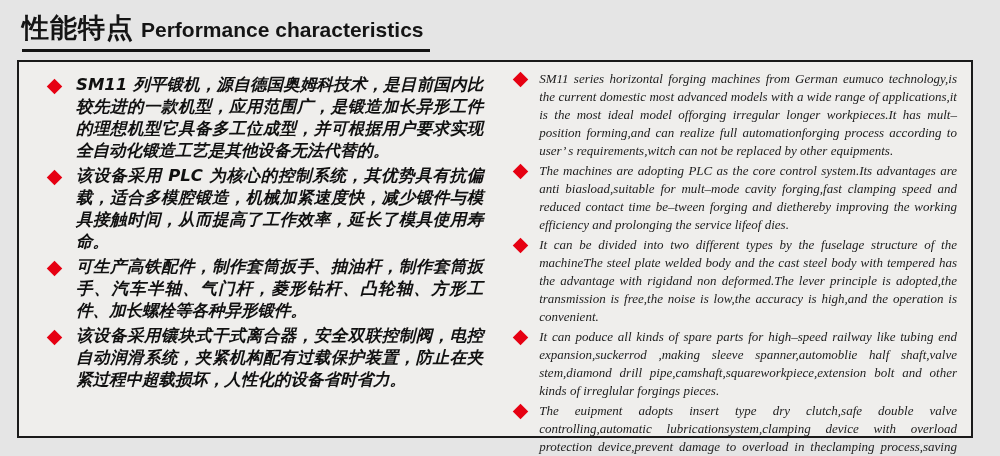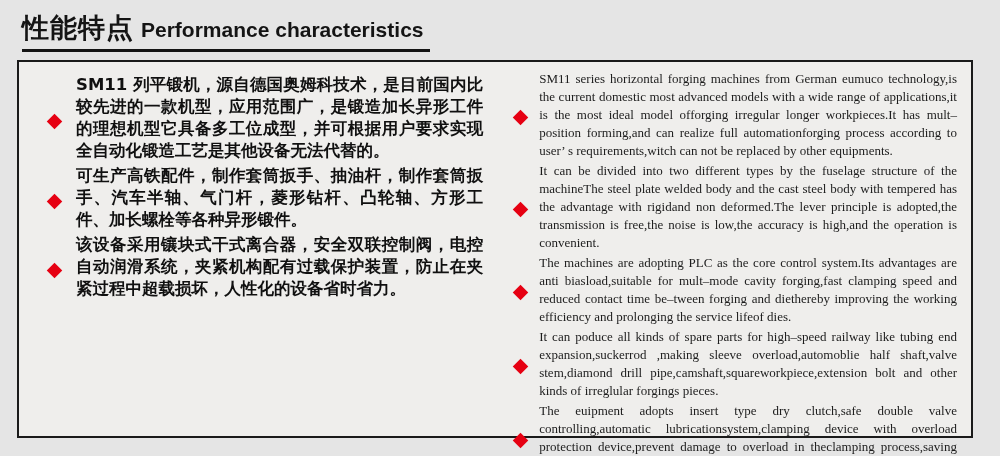--- a/index.html
+++ b/index.html
@@ -10,21 +10,21 @@
   .title-zh{font-family:"DejaVu Sans","Liberation Sans",sans-serif;font-weight:bold;
             font-size:27px;letter-spacing:1px;}
   .title-en{font-family:"Liberation Sans",sans-serif;font-weight:bold;font-size:21px;
             margin-left:7px;}
   .panel{position:absolute;left:17px;top:60px;width:956px;height:378px;box-sizing:border-box;
          border:2px solid var(--box-border,#1a1a1a);background:var(--box-bg,#efeeec);
          display:flex;}
   .col{box-sizing:border-box;}
   .col-left{width:49.6%;padding:12px 8px 0 27px;}
   .col-right{width:50.4%;padding:8px 14px 12px 22px;}
-  .bullet{display:flex;align-items:center;}
+  .bullet{display:flex;align-items:flex-start;font-style:italic;}
   .col-left .bullet{margin-bottom:3px;}
   .col-right .bullet{margin-bottom:2px;}
   .diamond{flex:0 0 11px;width:11px;height:11px;background:var(--bullet,#e60012);
            transform:rotate(45deg);}
   .col-left .diamond{margin:7px 16px 0 3px;}
   .col-right .diamond{margin:4px 13px 0 2px;}
   .txt{margin:0;text-align:justify;}
   .col-left .txt{font-family:"DejaVu Sans","Liberation Sans",sans-serif;font-weight:bold;
                  font-size:16.5px;line-height:22px;color:#101010;}
   .col-right .txt{font-family:"Liberation Serif","DejaVu Serif",serif;
@@ -41,44 +41,48 @@
 
   <div class="panel">
 
     <div class="col col-left">
       <div class="bullet">
         <span class="diamond"></span>
         <p class="txt">SM11 列平锻机，源自德国奥姆科技术，是目前国内比较先进的一款机型，应用范围广，是锻造加长异形工件的理想机型它具备多工位成型，并可根据用户要求实现全自动化锻造工艺是其他设备无法代替的。</p>
       </div>
       <div class="bullet">
         <span class="diamond"></span>
+        <p class="txt">该设备采用 PLC 为核心的控制系统，其优势具有抗偏载，适合多模腔锻造，机械加紧速度快，减少锻件与模具接触时间，从而提高了工作效率，延长了模具使用寿命。</p>
+      </div>
+      <div class="bullet">
+        <span class="diamond"></span>
         <p class="txt">可生产高铁配件，制作套筒扳手、抽油杆，制作套筒扳手、汽车半轴、气门杆，菱形钻杆、凸轮轴、方形工件、加长螺栓等各种异形锻件。</p>
       </div>
       <div class="bullet">
         <span class="diamond"></span>
         <p class="txt">该设备采用镶块式干式离合器，安全双联控制阀，电控自动润滑系统，夹紧机构配有过载保护装置，防止在夹紧过程中超载损坏，人性化的设备省时省力。</p>
       </div>
     </div>
 
     <div class="col col-right">
       <div class="bullet">
         <span class="diamond"></span>
         <p class="txt">SM11 series horizontal forging machines from German eumuco technology,is the current domestic most advanced models with a wide range of applications,it is the most ideal model offorging irregular longer workpieces.It has mult–position forming,and can realize full automationforging process according to user’ s requirements,witch can not be replaced by other equipments.</p>
       </div>
       <div class="bullet">
         <span class="diamond"></span>
+        <p class="txt">The machines are adopting PLC as the core control system.Its advantages are anti biasload,suitable for mult–mode cavity forging,fast clamping speed and reduced contact time be–tween forging and diethereby improving the working efficiency and prolonging the service lifeof dies.</p>
+      </div>
+      <div class="bullet">
+        <span class="diamond"></span>
         <p class="txt">It can be divided into two different types by the fuselage structure of the machineThe steel plate welded body and the cast steel body with tempered has the advantage with rigidand non deformed.The lever principle is adopted,the transmission is free,the noise is low,the accuracy is high,and the operation is convenient.</p>
       </div>
       <div class="bullet">
         <span class="diamond"></span>
-        <p class="txt">The machines are adopting PLC as the core control system.Its advantages are anti biasload,suitable for mult–mode cavity forging,fast clamping speed and reduced contact time be–tween forging and diethereby improving the working efficiency and prolonging the service lifeof dies.</p>
-      </div>
-      <div class="bullet">
-        <span class="diamond"></span>
-        <p class="txt">It can poduce all kinds of spare parts for high–speed railway like tubing end expansion,suckerrod ,making sleeve overload,automoblie half shaft,valve stem,diamond drill pipe,camshaft,squareworkpiece,extension bolt and other kinds of irreglular forgings pieces.</p>
+        <p class="txt">It can poduce all kinds of spare parts for high–speed railway like tubing end expansion,suckerrod ,making sleeve spanner,automoblie half shaft,valve stem,diamond drill pipe,camshaft,squareworkpiece,extension bolt and other kinds of irreglular forgings pieces.</p>
       </div>
       <div class="bullet">
         <span class="diamond"></span>
         <p class="txt">The euipment adopts insert type dry clutch,safe double valve controlling,automatic lubricationsystem,clamping device with overload protection device,prevent damage to overload in theclamping process,saving time and labor force.</p>
       </div>
     </div>
 
   </div>
 </div>
 

